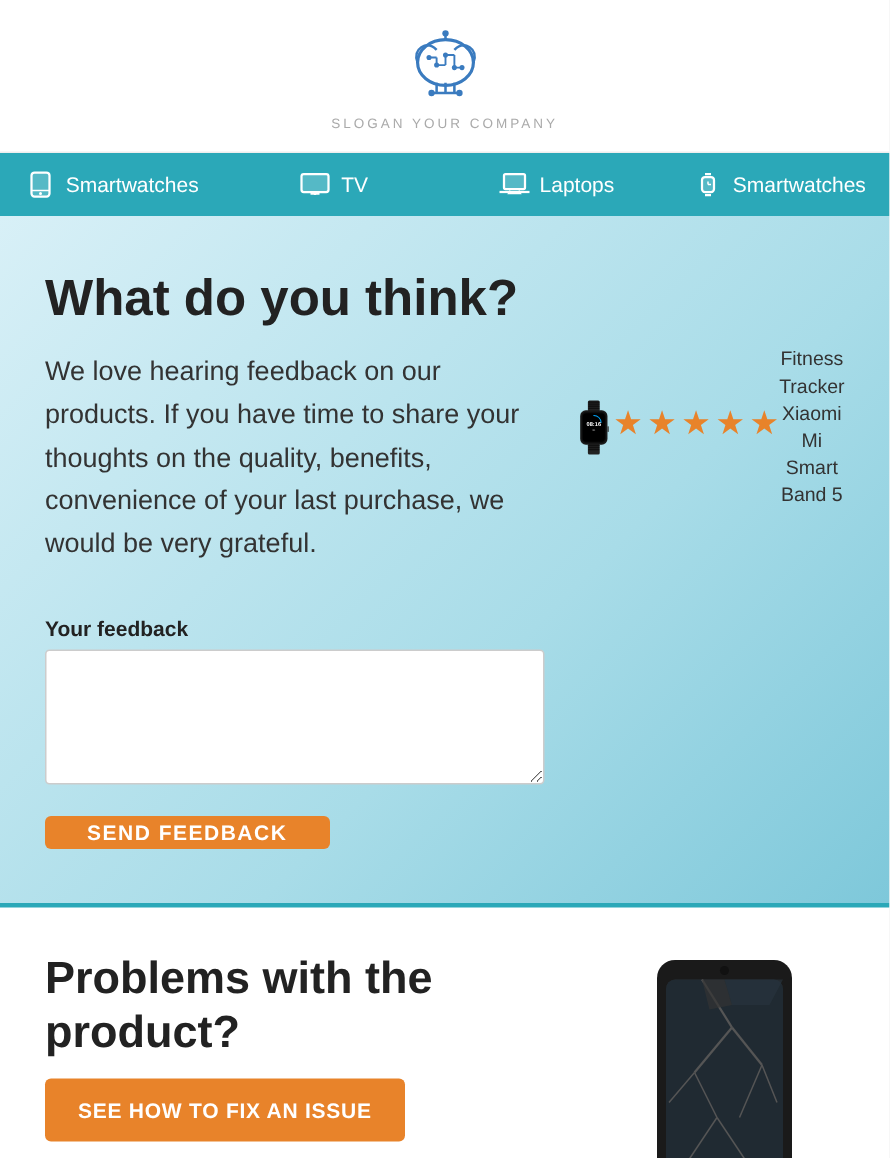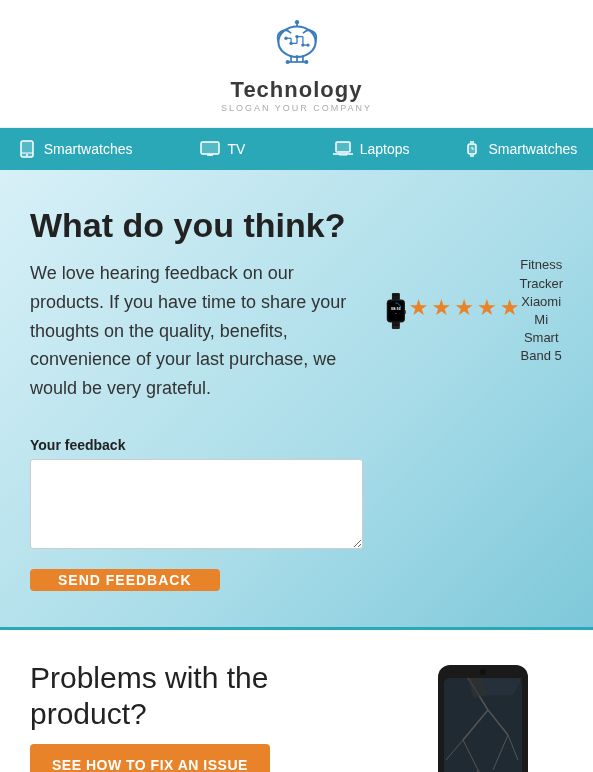--- a/index.html
+++ b/index.html
@@ -159,21 +159,21 @@
       flex-direction: row;
       align-items: flex-start;
       border-top: 3px solid #2ba8b8;
     }
     .problems-left {
       flex: 1;
       padding-right: 20px;
     }
     .problems-title {
       font-size: 30px;
-      font-weight: 400;
+      font-weight: 700;
       color: #222;
       line-height: 1.2;
       margin-bottom: 12px;
     }
     .problems-desc {
       font-size: 13px;
       color: #444;
       line-height: 1.6;
       margin-bottom: 20px;
     }
@@ -234,21 +234,20 @@
     <circle cx="42" cy="32" r="2" fill="#3a7bbf"></circle>
     <circle cx="48" cy="32" r="2" fill="#3a7bbf"></circle>
 
     <line x1="28" y1="44" x2="28" y2="52" stroke="#3a7bbf" stroke-width="2"></line>
     <line x1="35" y1="44" x2="35" y2="52" stroke="#3a7bbf" stroke-width="2"></line>
     <line x1="42" y1="44" x2="42" y2="52" stroke="#3a7bbf" stroke-width="2"></line>
     <line x1="24" y1="52" x2="46" y2="52" stroke="#3a7bbf" stroke-width="2"></line>
     <circle cx="24" cy="52" r="2.5" fill="#3a7bbf"></circle>
     <circle cx="46" cy="52" r="2.5" fill="#3a7bbf"></circle>
   </svg>
-  <div class="logo-title">Technology</div>
   <div class="logo-subtitle">Slogan your company</div>
 </div>
 
 <nav class="nav">
   <a class="nav-item">
     <span class="nav-icon-placeholder">
       <svg width="18" height="18" viewBox="0 0 18 18" fill="none" xmlns="http://www.w3.org/2000/svg">
         <rect x="3" y="1" width="12" height="16" rx="2" stroke="white" stroke-width="1.5" fill="rgba(255,255,255,0.2)"></rect>
         <line x1="3" y1="13" x2="15" y2="13" stroke="white" stroke-width="1"></line>
         <circle cx="9" cy="15" r="1" fill="white"></circle>

